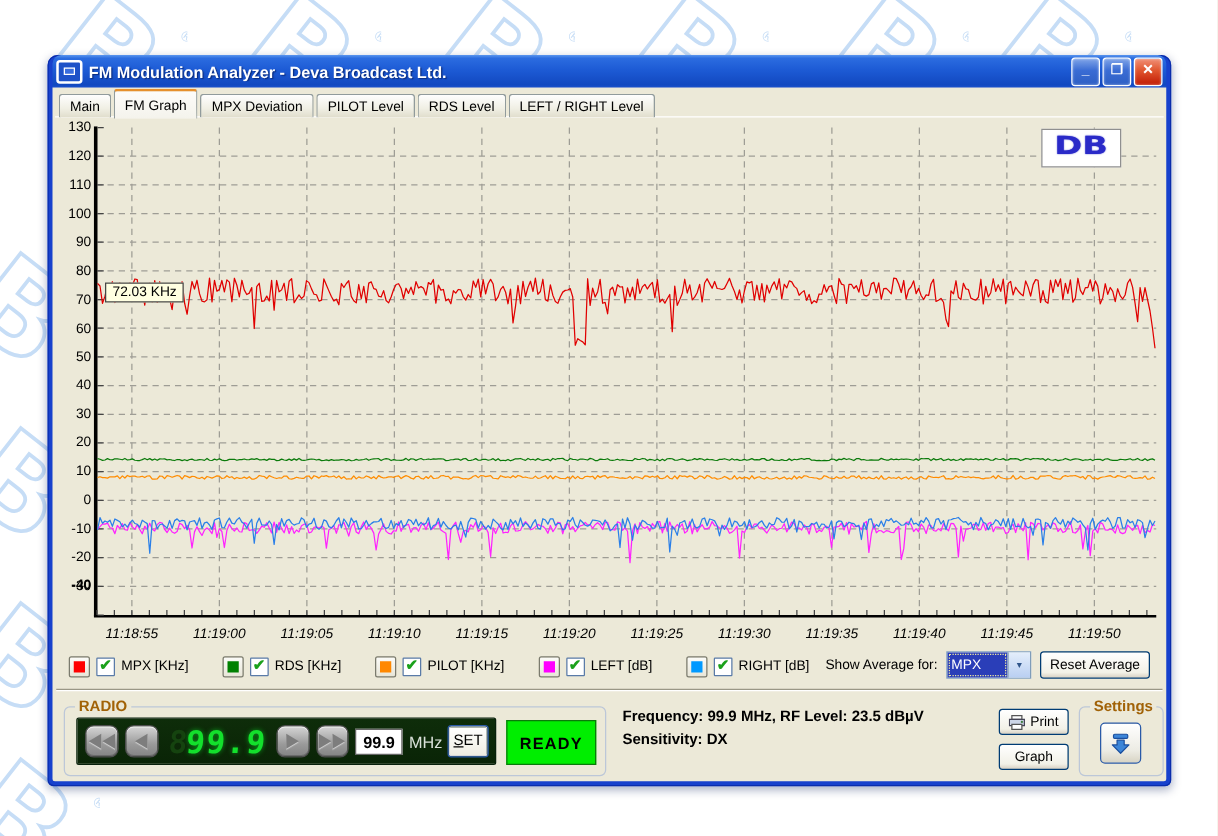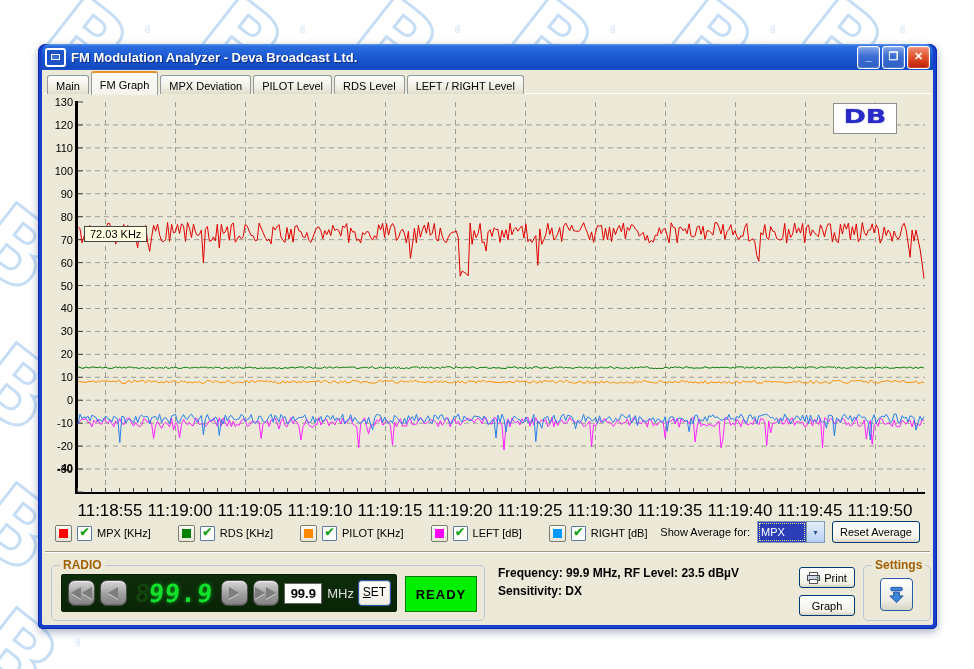--- a/index.html
+++ b/index.html
@@ -59,21 +59,21 @@
   }
   .tab.active{
     height:21px;margin-bottom:-1px;position:relative;
     background:linear-gradient(180deg,#fdfcfa,#f4f3ec);
     border-top:2px solid #e6902c;font-size:11px;
   }
   .tabstrip-line{position:absolute;left:2px;right:2px;top:23px;border-top:1px solid #fff;}
 
   
   .ylabel{position:absolute;width:28px;text-align:right;font-size:11px;color:#000;}
-  .xlabel{position:absolute;width:56px;text-align:left;font-size:17px;color:#000;}
+  .xlabel{position:absolute;width:56px;text-align:center;font-size:11px;color:#000;font-style:italic;}
   .chart{position:absolute;left:33px;top:31px;width:851px;height:394px;}
   .chart svg{position:absolute;left:0;top:0;}
   .tooltip{
     position:absolute;background:#FFFFE1;border:1px solid #464646;
     font-size:11px;padding:1px 5px;white-space:nowrap;z-index:5;
   }
   .db-logo{
     position:absolute;left:758px;top:2px;width:62px;height:29px;
     background:#fff;border:1px solid #8f8f8f;box-shadow:inset 0 0 0 2px #fff;
     display:flex;justify-content:center;

